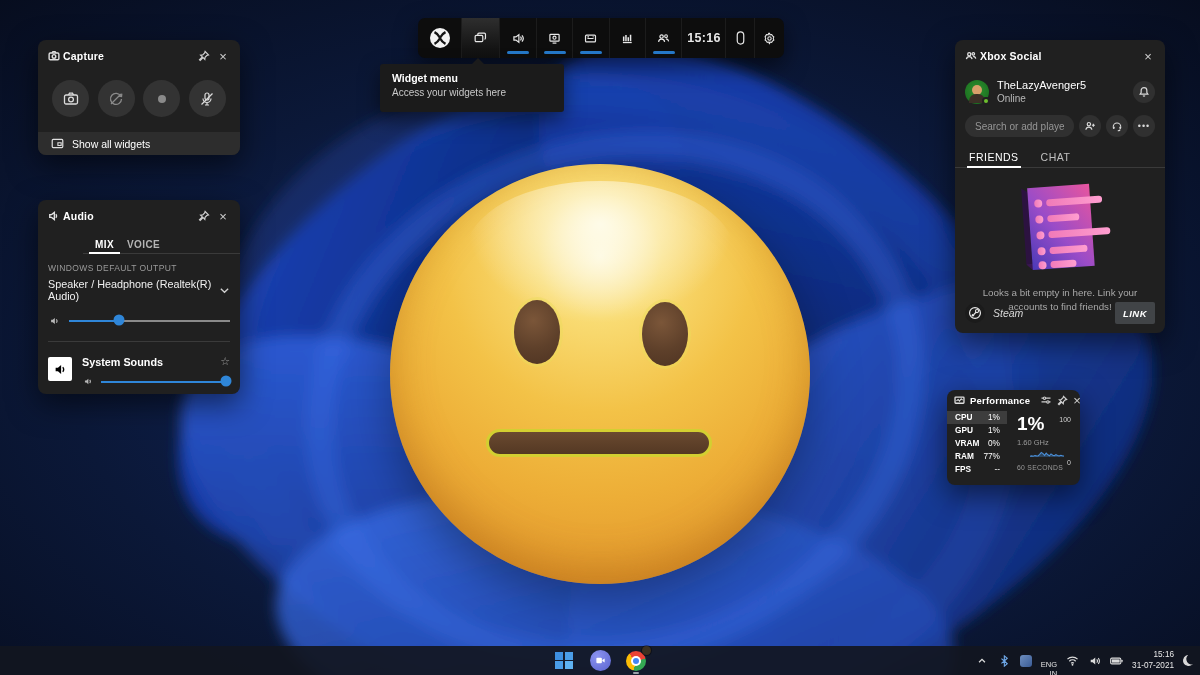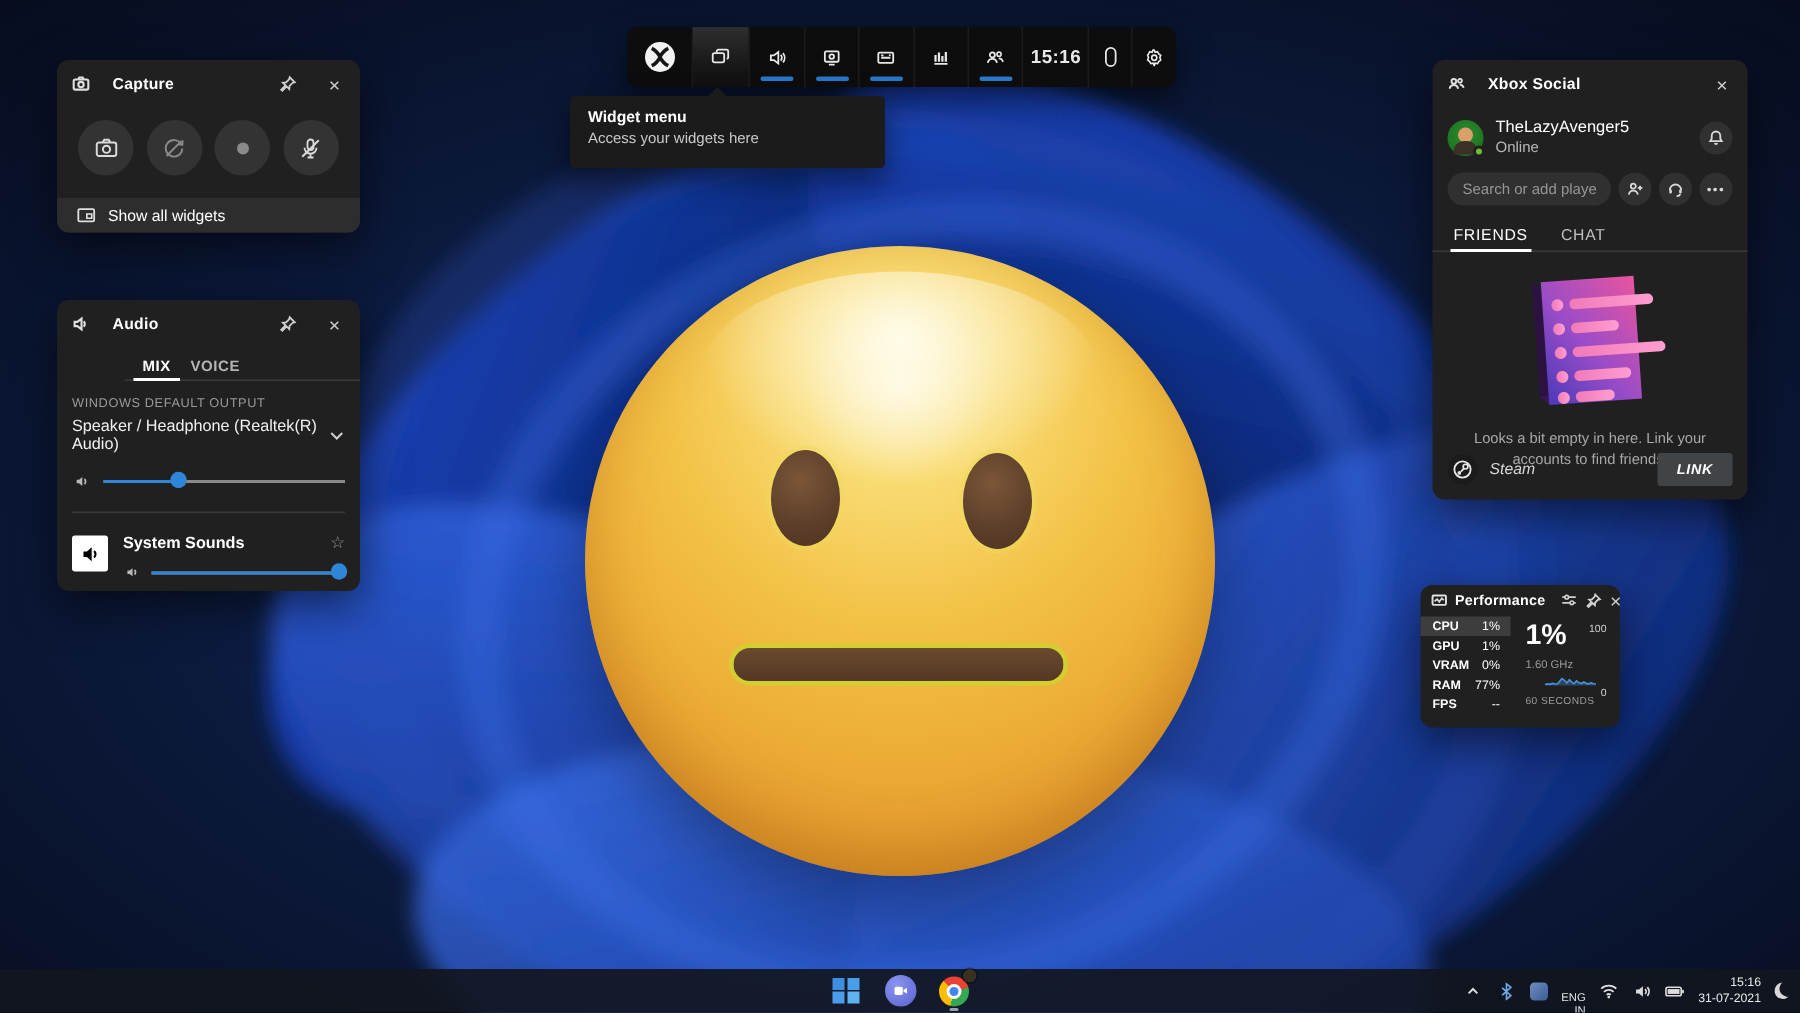--- a/index.html
+++ b/index.html
@@ -20,21 +20,21 @@
     background: radial-gradient(circle at 42% 32%, #7b5639 0%, #5e402a 55%, #4e3322 100%);
     box-shadow: 0 0 0 3px rgba(235,220,90,.45); }
   .emoji .eye.left { left:124px; top:136px; }
   .emoji .eye.right { left:252px; top:138px; }
   .emoji .mouth { position:absolute; left:96px; top:265px; width:226px; height:28px; border-radius:14px;
     background: linear-gradient(#6a4a30, #543823); border:3px solid #d3cf31; }
 
   
   .widget { position:absolute; background:#202020; border-radius:8px; color:#fff;
     box-shadow:0 10px 30px rgba(0,0,0,.55); font-size:11px; }
-  .wtitle { display:flex; align-items:center; gap:15px; height:23px; padding:16px 9px; }
+  .wtitle { display:flex; align-items:center; gap:3px; height:23px; padding:16px 9px; }
   .wtitle .tname { font-size:10.5px; font-weight:bold; letter-spacing:.2px; flex:0 0 auto; }
   .wtitle .spacer { flex:1; }
   .wicon { width:13px; height:13px; display:inline-flex; align-items:center; justify-content:center; color:#e6e6e6; }
   .tbtn { width:16px; height:16px; display:inline-flex; align-items:center; justify-content:center;
     color:#cfcfcf; cursor:default; font-size:13px; line-height:1; }
   svg.ic { display:block; }
   svg.ic * { vector-effect:non-scaling-stroke; }
 
   
   .gamebar { position:absolute; left:418px; top:18px; width:366px; height:40px; background:#0d0d0d;
@@ -46,21 +46,21 @@
   .gb-widgetmenu { width:40px; background:linear-gradient(180deg,#2e2e2e 0%, #161616 70%, #101010 100%); }
   .gb-icon { width:38px; }
   .gb-icon .uline { position:absolute; bottom:4px; left:50%; transform:translateX(-50%);
     width:22px; height:3px; border-radius:2px; background:#2578c8; }
   .gb-time { width:46px; font-weight:bold; font-size:12.5px; letter-spacing:.3px; }
   .gb-sm { width:30px; }
   .xbox-logo { width:20px; height:20px; border-radius:50%; background:#f2f2f2; position:relative; overflow:hidden; }
   .xbox-logo svg { position:absolute; inset:0; }
 
   
-  .tooltip { position:absolute; left:380px; top:64px; width:210px; height:48px; background:#1b1b1b;
+  .tooltip { position:absolute; left:380px; top:64px; width:184px; height:48px; background:#1b1b1b;
     border-radius:3px; color:#fff; padding:8px 12px; box-shadow:0 8px 20px rgba(0,0,0,.5); }
   .tooltip:before { content:""; position:absolute; top:-6px; left:92px; border:6px solid transparent;
     border-bottom-color:#1b1b1b; border-top:none; }
   .tooltip .tt1 { font-size:10.5px; font-weight:bold; margin-bottom:3px; }
   .tooltip .tt2 { font-size:10px; color:#c9c9c9; }
 
   
   .capture { left:38px; top:40px; width:202px; height:115px; }
   .cap-row { display:flex; justify-content:space-between; padding:8px 14px 0; }
   .cbtn { width:37px; height:37px; border-radius:50%; background:#333333; display:flex;
@@ -116,21 +116,21 @@
   .stabs { display:flex; gap:22px; padding:14px 14px 0; border-bottom:1px solid #3a3a3a; height:31px; }
   .stab { font-size:10.5px; font-weight:normal; letter-spacing:.5px; color:#c0c0c0; position:relative; padding-bottom:9px; }
   .stab.active { color:#fff; }
   .stab.active:after { content:""; position:absolute; bottom:-1px; left:-2px; right:-2px; height:2.5px; background:#fff; }
   .illus { display:flex; justify-content:center; padding-top:8px; }
   .empty-msg { padding:6px 12px 0; text-align:center; font-size:9.8px; color:#a8a8a8; line-height:1.4; }
   .link-row { position:absolute; left:0; right:0; bottom:9px; display:flex; align-items:center; gap:8px; padding:0 10px;font-style:italic; }
   .steam-ic { width:20px; height:20px; border-radius:50%; background:#1b1b1b; display:flex;
     align-items:center; justify-content:center; color:#e8e8e8; }
   .steam-name { font-size:10.5px; color:#d8d8d8; flex:1; }
-  .link-btn { width:50px; height:22px; background:#414447; color:#fff; font-weight:bold; font-size:9.5px;
+  .link-btn { width:40px; height:22px; background:#414447; color:#fff; font-weight:bold; font-size:9.5px;
     letter-spacing:.5px; display:flex; align-items:center; justify-content:center; border-radius:2px;text-align:right; }
 
   
   .perf { left:947px; top:390px; width:133px; height:95px; font-size:8.5px; }
   .perf .wtitle { height:20px; padding:0 7px; gap:5px; }
   .perf .tname { font-size:9.5px; }
   .perf-body { display:flex; padding:1px 5px 0 0; }
   .perf-list { width:60px; }
   .perf-row { display:flex; justify-content:space-between; padding:2px 7px 2px 8px; height:12.8px; align-items:center; }
   .perf-row .ml { font-weight:bold; color:#fff; font-size:8.3px; }

